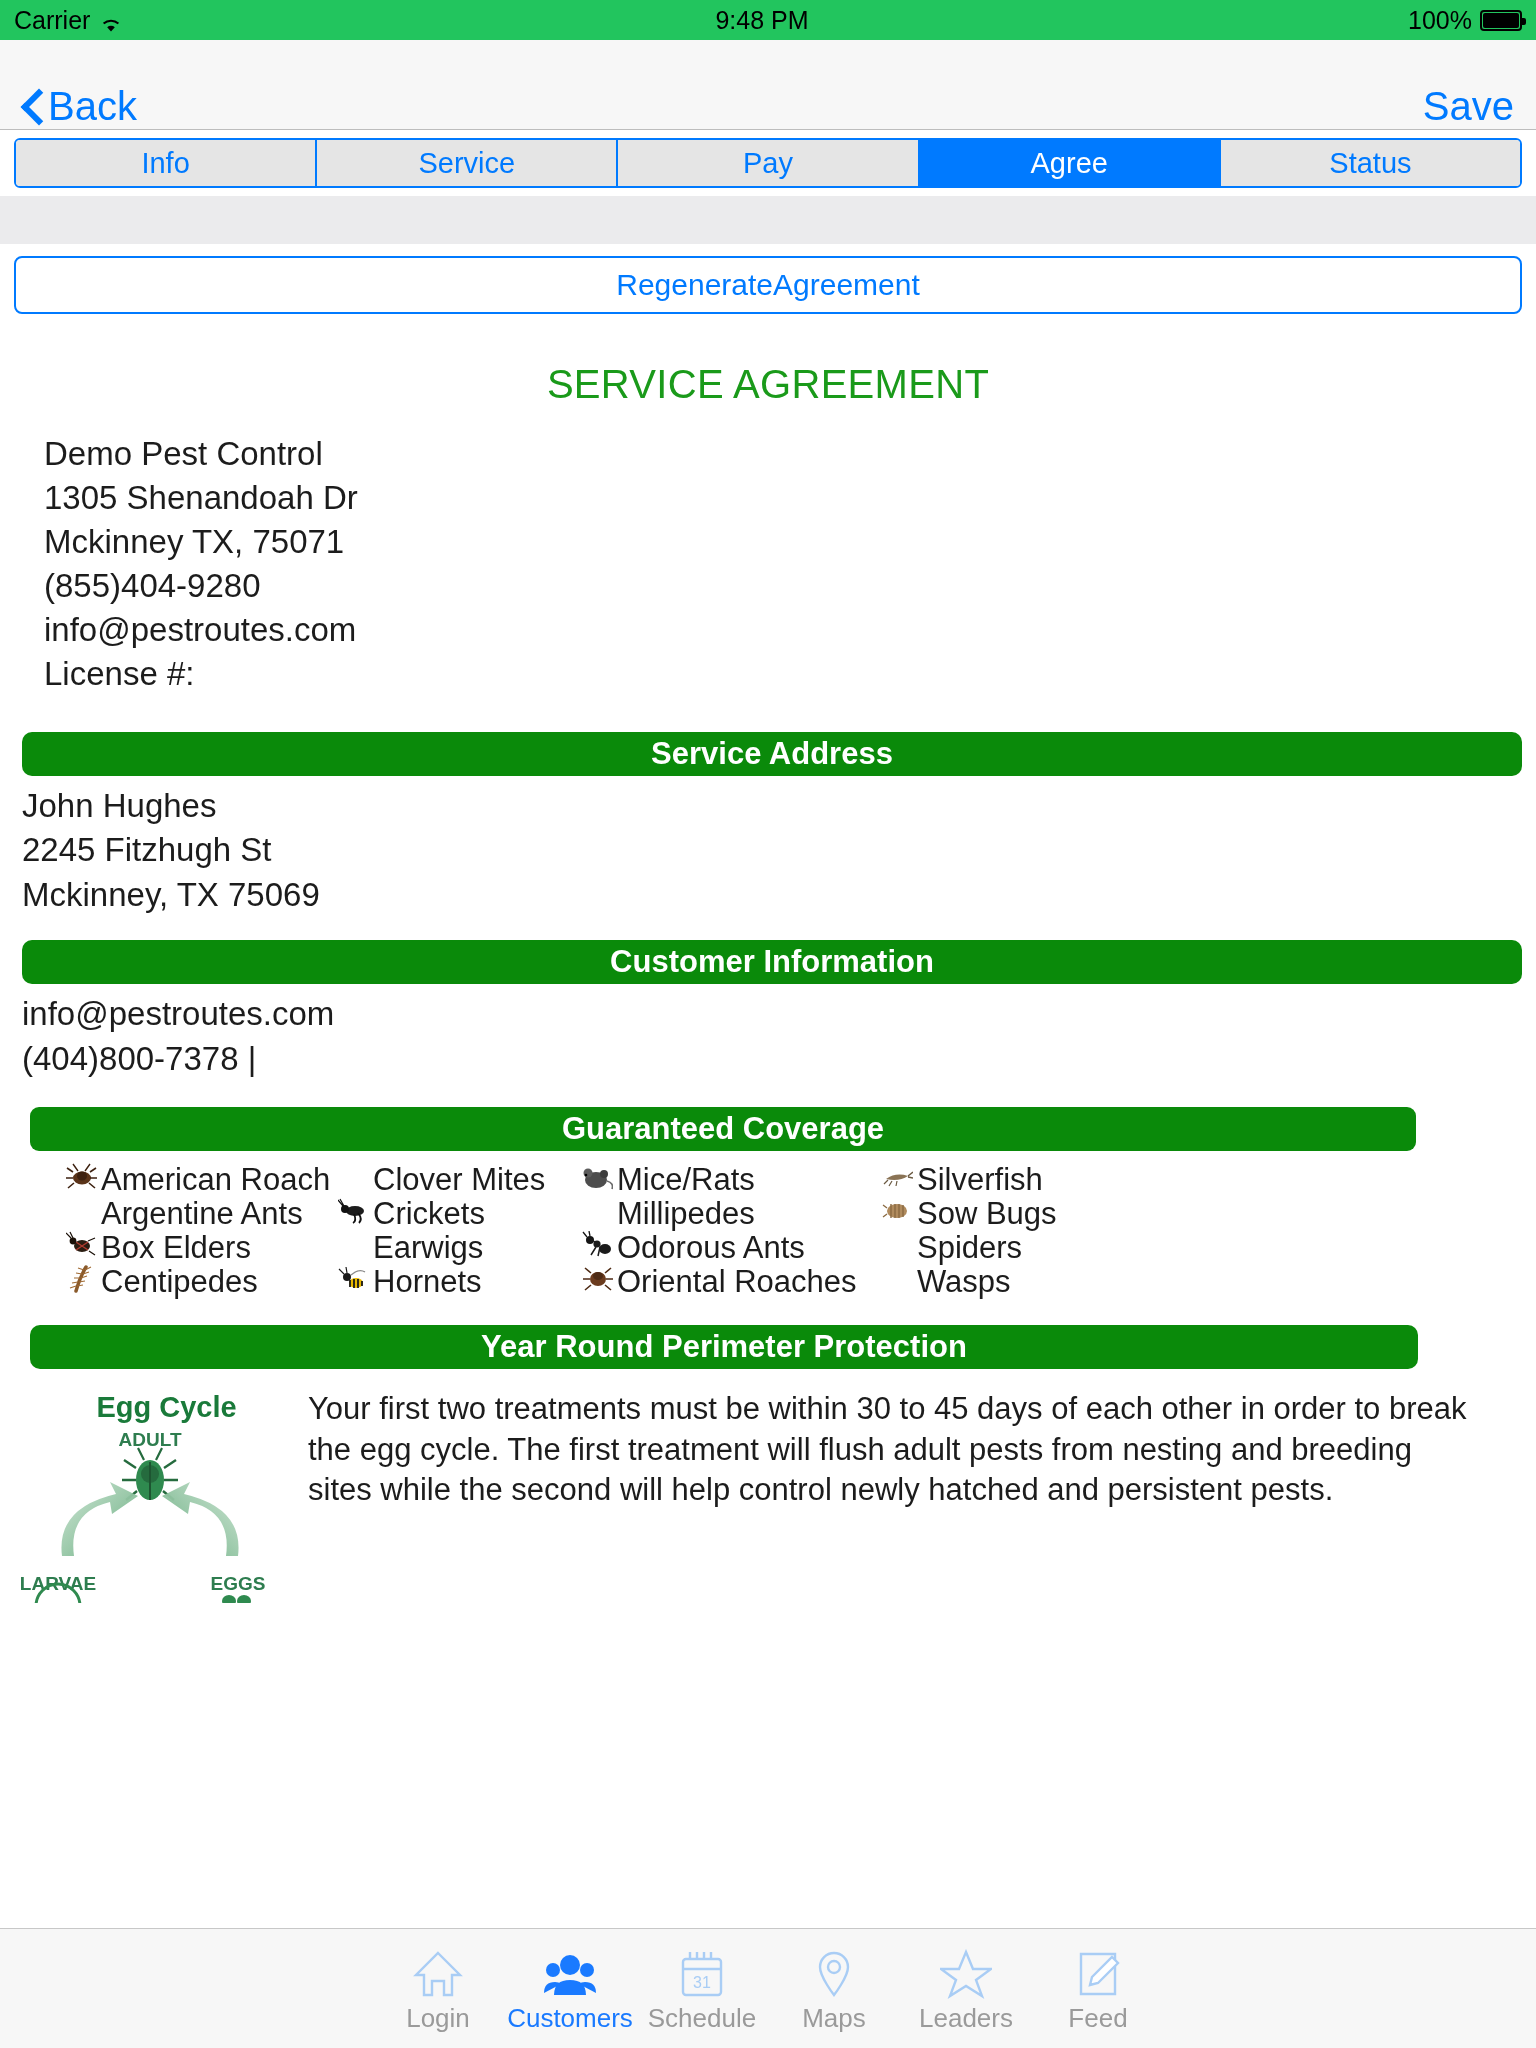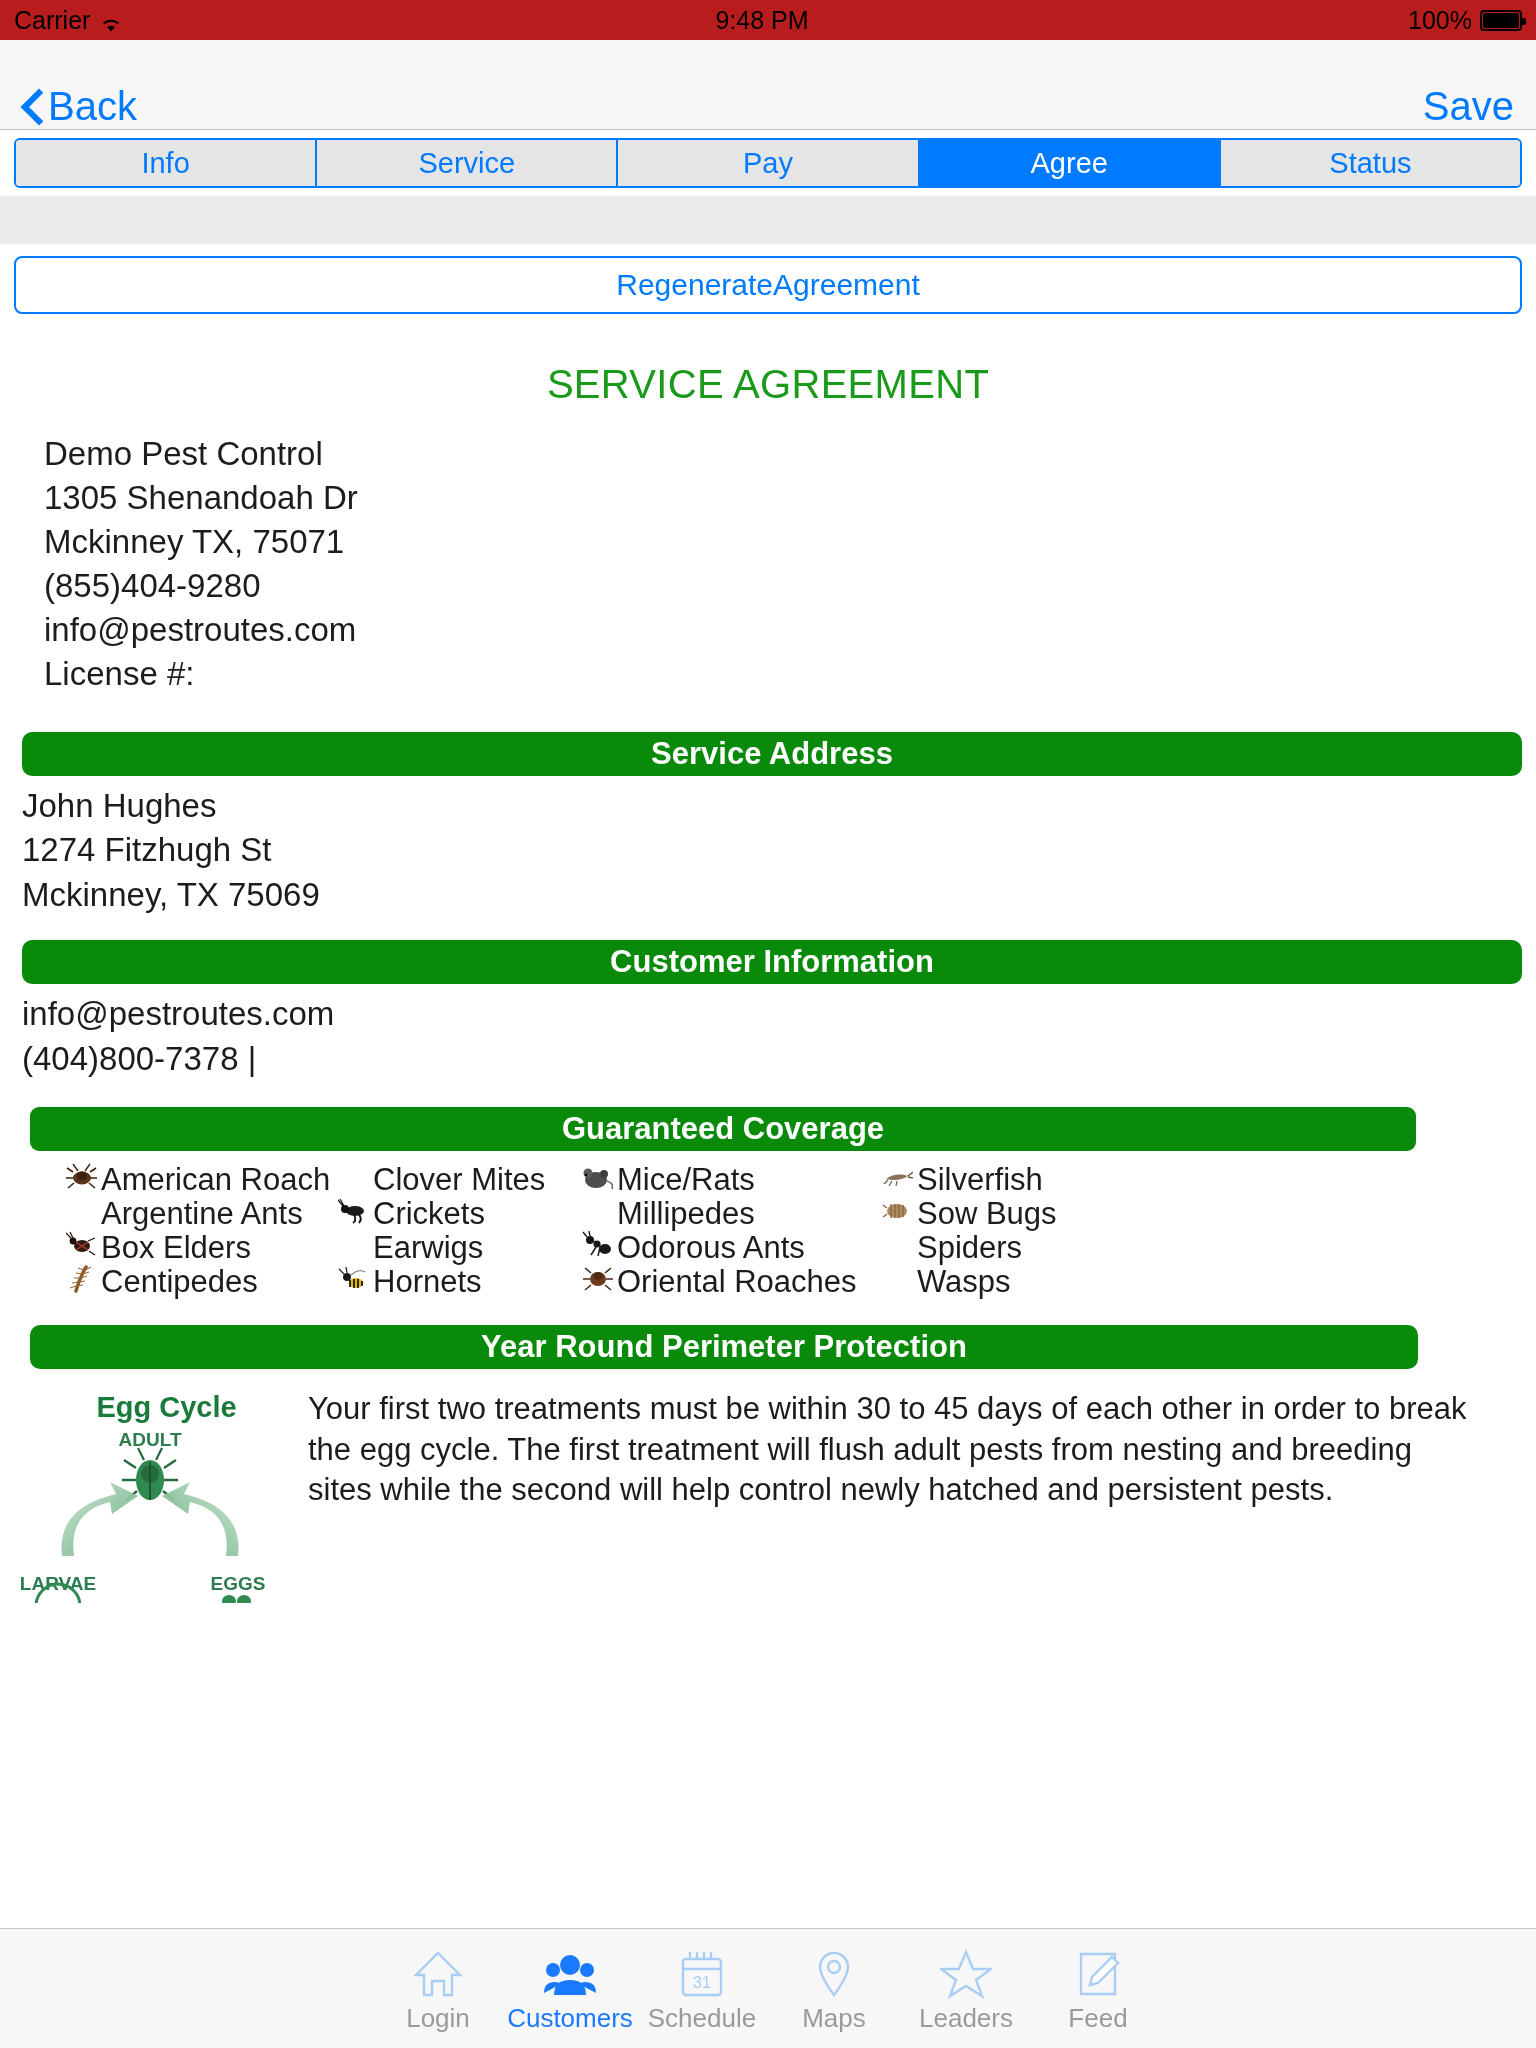--- a/index.html
+++ b/index.html
@@ -7,21 +7,21 @@
     width: 1536px; height: 2048px;
     font-family: "Liberation Sans", sans-serif;
     background: #ffffff;
     overflow: hidden;
   }
   #app { width: 1536px; height: 2048px; position: relative; display: flex; flex-direction: column; }
 
   
   .statusbar {
     height: 40px; flex: 0 0 40px;
-    background: #b91c1c;
+    background: #22c55e;
     display: flex; align-items: center;
     padding: 12px 14px;
     font-size: 25px; color: #000;
     position: relative;
   }
   .sb-left { display: flex; align-items: center; gap: 9px; }
   .sb-center { position: absolute; left: 0; right: 12px; text-align: center; font-size: 25px; }
   .sb-right { margin-left: auto; display: flex; align-items: center; gap: 8px; z-index:2;}
   .wifi { width: 24px; height: 18px; position: relative; display:inline-block; }
   .battery-shell {
@@ -197,21 +197,21 @@
       <div>1305 Shenandoah Dr</div>
       <div>Mckinney TX, 75071</div>
       <div>(855)404-9280</div>
       <div>info@pestroutes.com</div>
       <div>License #:</div>
     </div>
 
     <div class="sec-header" style="margin-top:38px;">Service Address</div>
     <div class="sec-body">
       <div>John Hughes</div>
-      <div>1274 Fitzhugh St</div>
+      <div>2245 Fitzhugh St</div>
       <div>Mckinney, TX 75069</div>
     </div>
 
     <div class="sec-header" style="margin-top:26px;">Customer Information</div>
     <div class="sec-body">
       <div>info@pestroutes.com</div>
       <div>(404)800-7378 |</div>
     </div>
 
     <div class="sec-header indent" style="margin-top:28px;">Guaranteed Coverage</div>

